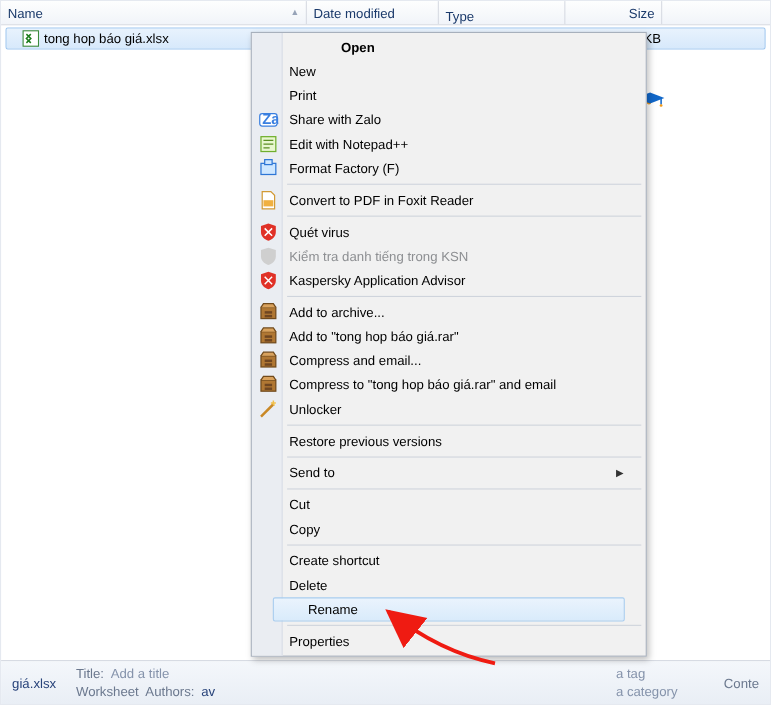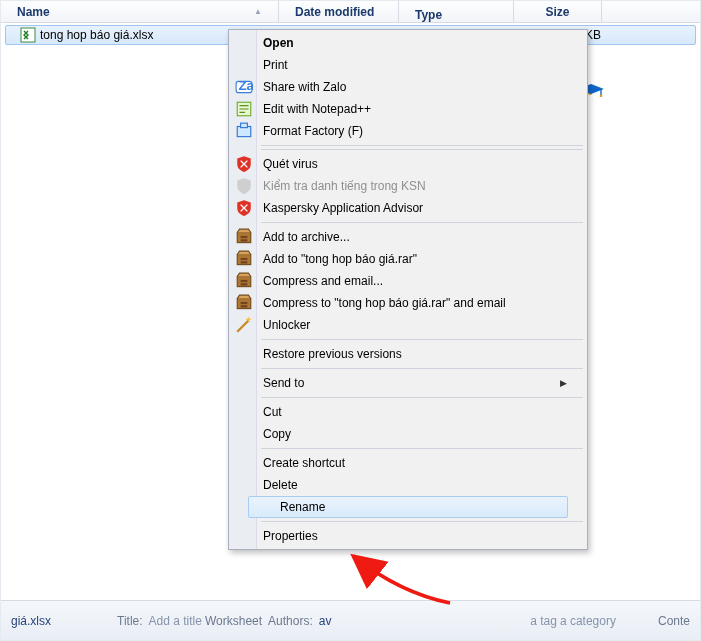--- a/index.html
+++ b/index.html
@@ -1,54 +1,54 @@
 <!DOCTYPE html>
 <html><head>
   <meta charset="utf-8">
   <style>
     * { margin:0; padding:0; box-sizing:border-box; font-family:"Segoe UI",Tahoma,sans-serif; font-size:12px; }
     body { background:#fff; width:701px; height:641px; overflow:hidden; position:relative; border:1px solid #e5e9f0; }
 
     .cols { display:flex; height:22px; background:linear-gradient(#fdfefe,#f1f4f9); border-bottom:1px solid #d7dbe3; user-select:none; }
-    .col  { display:flex; align-items:center; padding:0 16px; border-right:1px solid #d7dbe3; color:#1b3a6b; position:relative;font-weight:bold; }
+    .col  { display:flex; align-items:center; padding:0 6px; border-right:1px solid #d7dbe3; color:#1b3a6b; position:relative; }
     .col .caret { margin-left:auto; color:#97a3b8; font-size:8px; visibility:hidden; }
     .col.sorted .caret { visibility:visible; }
-    .c-name{ width:278px; } .c-date{ width:120px; } .c-type{ width:115px;align-items:flex-end; } .c-size{ width:88px; text-align:right; justify-content:center; }
+    .c-name{ width:278px; } .c-date{ width:120px; } .c-type{ width:115px;align-items:flex-end; } .c-size{ width:88px; text-align:right; justify-content:flex-end; }
 
     .rows { position:relative; height:595px; }
     .row  { display:flex; align-items:center; height:20px; padding-left:14px; }
     .row.sel { background:linear-gradient(#e8f2fd,#d7e9fb); border:1px solid #9ec6ef; border-radius:2px; margin:2px 4px 0 4px; }
     .row .fico { width:16px; height:16px; margin-right:4px; display:inline-flex; }
     .row .fname { flex:0 0 244px; white-space:nowrap; overflow:hidden; text-overflow:ellipsis; color:#000; }
     .row .fdate { flex:0 0 120px; } .row .ftype { flex:0 0 115px; }
     .row .fsize { flex:0 0 88px; text-align:right; padding-right:6px; color:#000; }
 
     .ctx { position:absolute; left:227px; top:28px; width:360px; background:#f1f1f1;
            border:1px solid #a7b0bc; box-shadow:2px 3px 6px rgba(0,0,0,.25); padding:2px; z-index:20; }
     .ctx .gut { position:absolute; left:0; top:0; bottom:0; width:28px; background:#eaedf2; border-right:1px solid #d9dde5; z-index:0;}
     .mi  { position:relative; display:flex; align-items:center; height:22px; padding:0 18px 0 32px; color:#000; z-index:1;}
     .mi.dis { color:#8d8f92; }
     .mi.h { background:linear-gradient(#eaf3fd,#d9ebfb); border:1px solid #a8cdf0; border-radius:2px; margin:0 17px; padding-left:31px; }
     .mi .ico { position:absolute; left:4px; top:2px; width:18px; height:18px; display:flex; align-items:center; justify-content:center; z-index:2;}
     .mi .sub { margin-left:auto; color:#333; font-size:9px; }
     .sep { height:1px; margin:3px 2px 3px 30px; background:#cfd4dc; position:relative; z-index:1;}
-    .mi.bold span:first-of-type { font-weight:700; }
+    .mi.bold span:first-of-type { font-weight:700;margin-left:47px; }
 
     .logo { position:absolute; left:472px; top:93px; font:700 52px/1 "Trebuchet MS",Arial; letter-spacing:-2px; z-index:5; }
     .logo .u { color:#f39a1a; } .logo .rest { color:#1167c9; }
     .logo .dot { position:absolute; left:115px; top:-3px; width:4px; height:4px; background:#f39a1a; border-radius:50%; }
     .logo .hat { position:absolute; left:104px; top:-11px; width:28px; height:14px; }
 
     .arrow { position:absolute; left:344px; top:547px; z-index:30; pointer-events:none; }
 
     .dpane { position:absolute; left:0; right:0; bottom:0; height:40px; border-top:1px solid #d7dbe3;
              background:linear-gradient(#f4f7fb,#e9eef5); display:flex; align-items:center; padding:4px 10px; gap:18px; }
     .dpane .grp { display:flex; gap:6px; align-items:center; }
     .dpane .k { color:#6b788e; } .dpane .v { color:#28437a; } .dpane .ph { color:#8593ab; }
-    .dpane .stack{ display:flex; flex-direction:row; gap:3px;margin-left:48px; }
+    .dpane .stack{ display:flex; flex-direction:column; gap:3px; }
   </style>
 </head>
 <body>
 
 <div class="cols">
   <div class="col c-name sorted">
     <span>Name</span>
     <span class="caret">▲</span>
   </div>
   <div class="col c-date">
@@ -87,20 +87,23 @@
   </svg>
 </div>
 
 <div class="ctx">
   <div class="gut"></div>
 
   <div class="mi bold">
       <span>Open</span>
     </div>
   <div class="mi">
+      <span>New</span>
+    </div>
+  <div class="mi">
       <span>Print</span>
     </div>
   <div class="mi">
     <span class="ico">
         <svg viewBox="0 0 16 16">
           <rect x="1" y="3" width="14" height="10" rx="2" fill="#fff" stroke="#3a7fe0"></rect>
           <text x="3" y="11" font-size="6" fill="#3a7fe0" font-weight="700">Zalo</text>
         </svg>
       </span>
     <span>Share with Zalo</span>
@@ -118,20 +121,29 @@
     <span class="ico">
         <svg viewBox="0 0 16 16">
           <rect x="2" y="4" width="12" height="9" fill="#cfe7ff" stroke="#2e76d6"></rect>
           <rect x="5" y="1" width="6" height="4" fill="#cfe7ff" stroke="#2e76d6"></rect>
         </svg>
       </span>
     <span>Format Factory (F)</span>
     </div>
   <div class="sep"></div>
 
+  <div class="mi">
+    <span class="ico">
+        <svg viewBox="0 0 16 16">
+          <path d="M3 1h7l3 3v11H3z" fill="#fff" stroke="#d29a35"></path>
+          <rect x="4" y="8" width="8" height="5" fill="#f0b040"></rect>
+        </svg>
+      </span>
+    <span>Convert to PDF in Foxit Reader</span>
+    </div>
   <div class="sep"></div>
 
   <div class="mi">
     <span class="ico">
         <svg viewBox="0 0 16 16">
           <path d="M8 1l6 2v5c0 4-3 6-6 7-3-1-6-3-6-7V3z" fill="#e03127"></path>
           <path d="M5 5l3 3 3-3M5 11l3-3 3 3" stroke="#fff" stroke-width="1.2" fill="none"></path>
         </svg>
       </span>
     <span>Quét virus</span>

